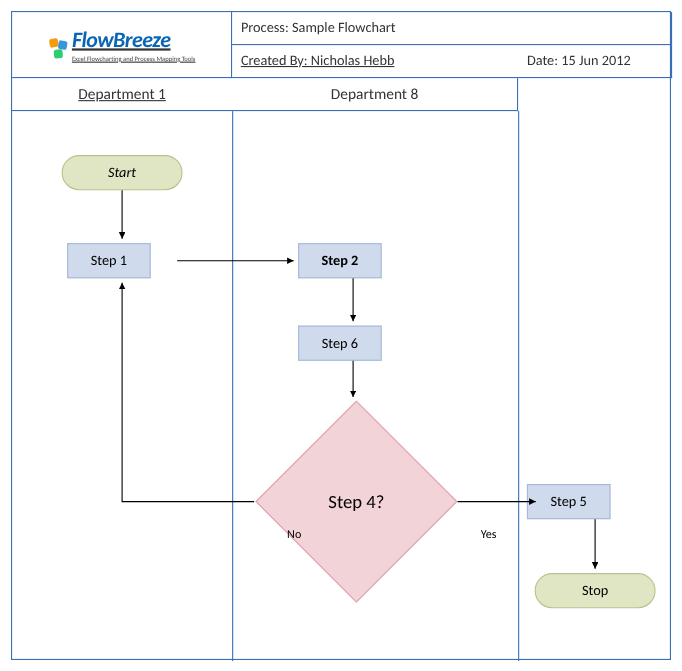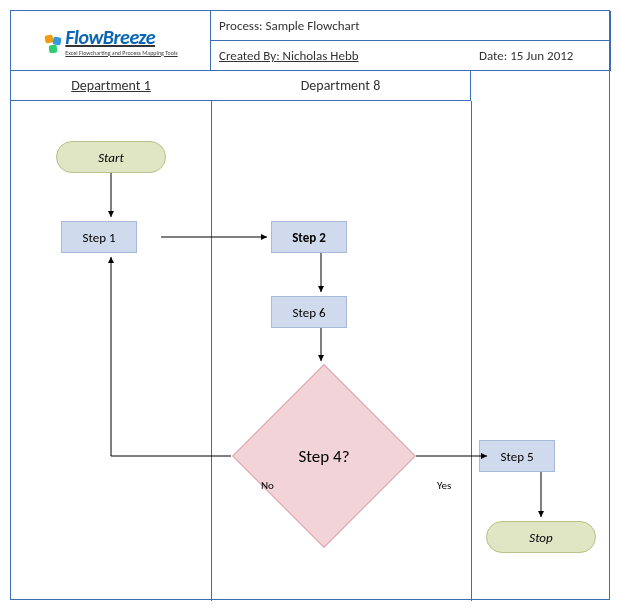--- a/index.html
+++ b/index.html
@@ -132,21 +132,21 @@
 
     <div class="node terminator" style="left:45px; top:40px;font-style:italic;">Start</div>
     <div class="node process" style="left:50px; top:120px;">Step 1</div>
     <div class="node process" style="left:260px; top:120px;font-weight:bold;">Step 2</div>
     <div class="node process" style="left:260px; top:195px;">Step 6</div>
 
     <div class="node decision" style="left:248px; top:290px;"></div>
     <div class="decision-label" style="left:248px; top:290px;">Step 4?</div>
 
     <div class="node process" style="left:468px; top:339px;">Step 5</div>
-    <div class="node terminator" style="left:475px; top:420px;font-style:italic;">Stop</div>
+    <div class="node terminator" style="left:475px; top:420px;">Stop</div>
 
     <div class="edge-label" style="left:218px; top:378px;margin-left:32px;">No</div>
     <div class="edge-label" style="left:426px; top:378px;">Yes</div>
 
     <svg class="arrows">
       <defs>
         <marker id="ah" markerWidth="8" markerHeight="8" refX="6" refY="3" orient="auto">
           <path d="M0,0 L6,3 L0,6 Z" fill="#000"></path>
         </marker>
       </defs>

